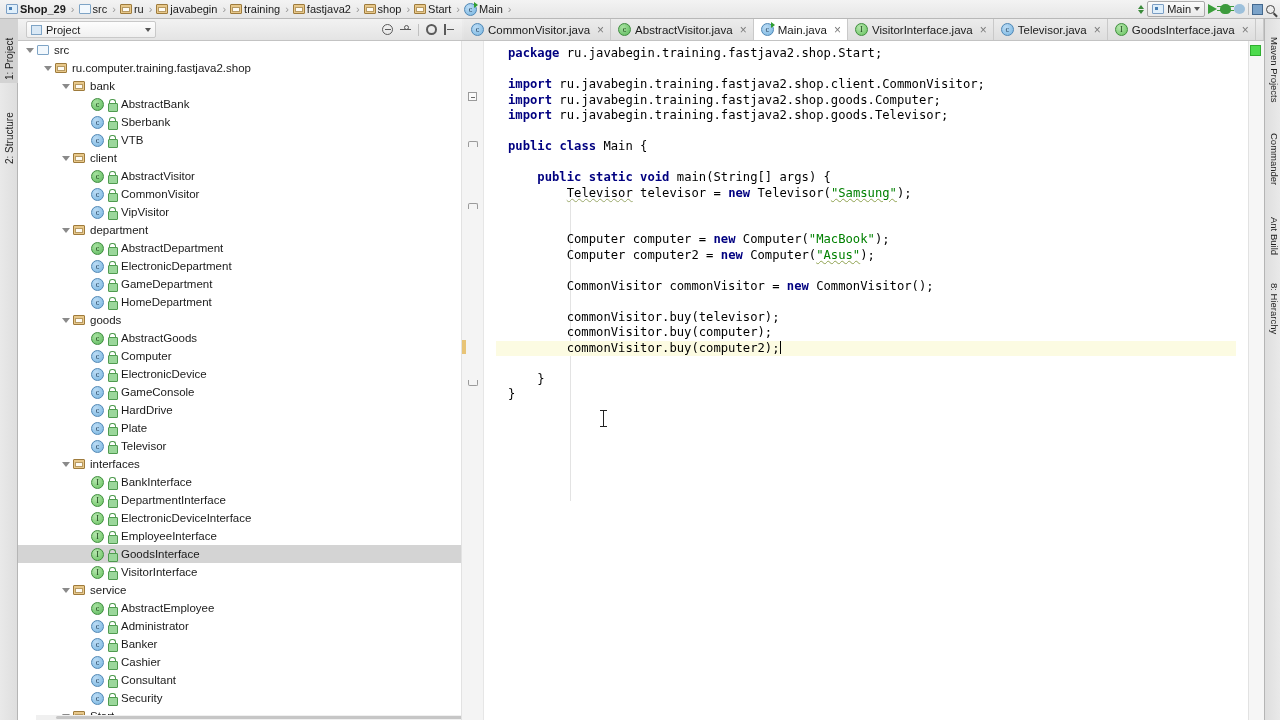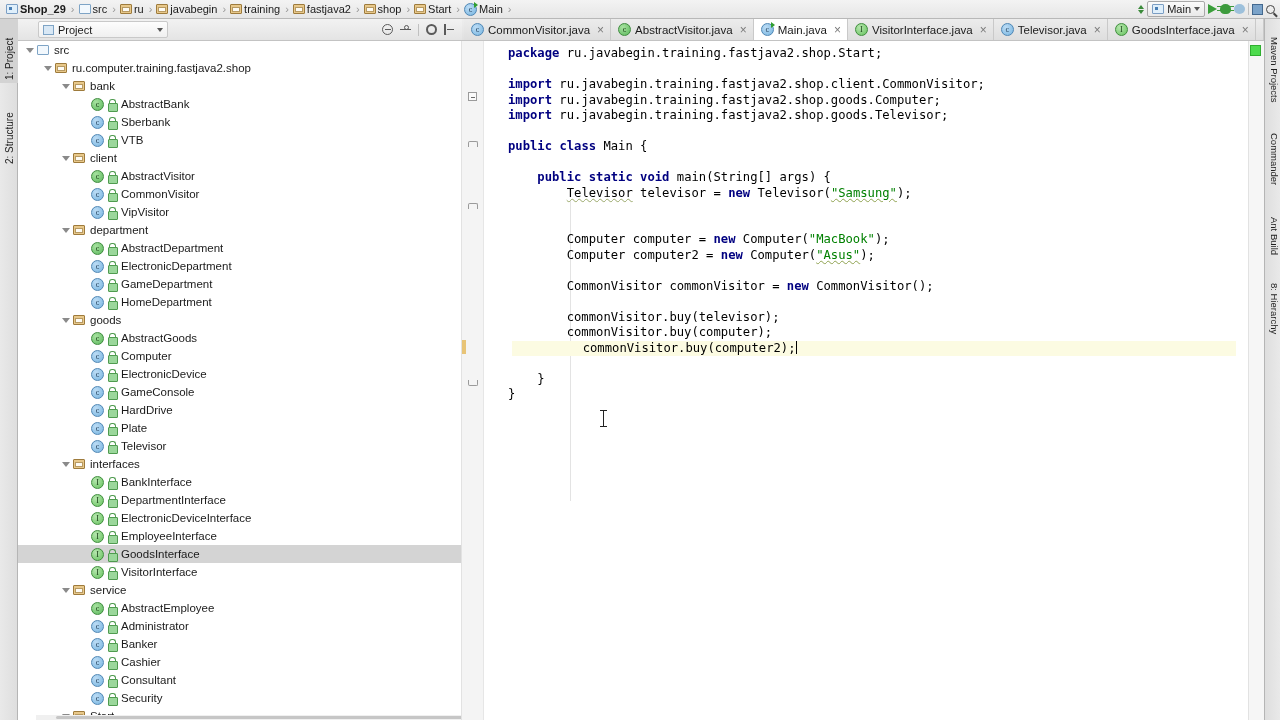--- a/index.html
+++ b/index.html
@@ -104,21 +104,21 @@
     writing-mode: vertical-rl; text-orientation: mixed;
     font-size:9.5px; color:#1f1f1f;
     white-space:nowrap; padding-top:14px;
   }
 
   
   .projpanel { position:absolute; left:18px; top:19px; width:444px; height:701px; background:#ffffff; }
   .projheader {
     height:22px; background: linear-gradient(180deg,#f2f2f2,#e4e4e4);
     border-bottom:1px solid #c3c3c3; display:flex; align-items:center;
-    padding-left:20px; gap:4px;
+    padding-left:8px; gap:4px;
   }
   .projheader .ptitle { font-size:11px; color:#1a1a1a; }
   .projheader .ptitle-box { display:flex; align-items:center; gap:4px; width:130px;
      background:linear-gradient(180deg,#fdfdfd,#f0f0f0); border:1px solid #c9c9c9; border-radius:2px;
      height:17px; padding:0 4px; }
   .phdr-icon { width:11px;height:10px;background:#d9e8f5;border:1px solid #7ea4c6; }
   .phdr-tools { margin-left:auto; display:flex; align-items:center; gap:7px; padding-right:7px; }
   .t-collapse{width:11px;height:11px;border:1.4px solid #5a5a5a;border-radius:50%;position:relative;}
   .t-collapse::after{content:"";position:absolute;left:1.5px;top:4px;width:6px;height:1.4px;background:#5a5a5a;}
   .t-target{width:11px;height:11px;position:relative;}
@@ -168,21 +168,21 @@
   .marker-col { width:16px; background:#f6f6f6; border-left:1px solid #e2e2e2; position:relative; flex:none; }
   .green-mark { position:absolute; right:3px; top:4px; width:11px; height:11px; background:#4ddb4d; border:1px solid #2fae2f; }
 
   .code {
     position:absolute; left:0; top:0; right:0; bottom:0;
     font-family:"DejaVu Sans Mono","Liberation Mono",monospace;
     font-size:12.2px; line-height:15.5px; color:#000;
     padding-top:5px; white-space:pre;
   }
   .ln { height:15.5px; padding-left:12px; position:relative; }
-  .ln.hl { background:#fcfbe2;margin-left:16px; }
+  .ln.hl { background:#fcfbe2; }
   .kw { color:#000080; font-weight:bold; }
   .str { color:#008000; }
   .warn { text-decoration: underline; text-decoration-style: wavy; text-decoration-color:#9aa86a; text-decoration-thickness:1px; }
   .typo { text-decoration: underline; text-decoration-style: wavy; text-decoration-color:#8fa24f; text-decoration-thickness:1px; }
 
   .indentguide { position:absolute; top:5px; bottom:0; width:1px; background:#e3e3e3; }
   .fold-box { position:absolute; left:6px; width:9px; height:9px; border:1px solid #9a9a9a; background:#fafafa; }
   .fold-box::after { content:""; position:absolute; left:1.5px; top:3.5px; width:4px; height:1px; background:#6a6a6a; }
   .fold-brace { position:absolute; left:6px; width:9px; height:9px; }
   .fold-brace::before { content:""; position:absolute; left:0; top:2px; width:8px; height:5px; border:1px solid #9a9a9a; border-radius:2px 2px 0 0; border-bottom:none;}

